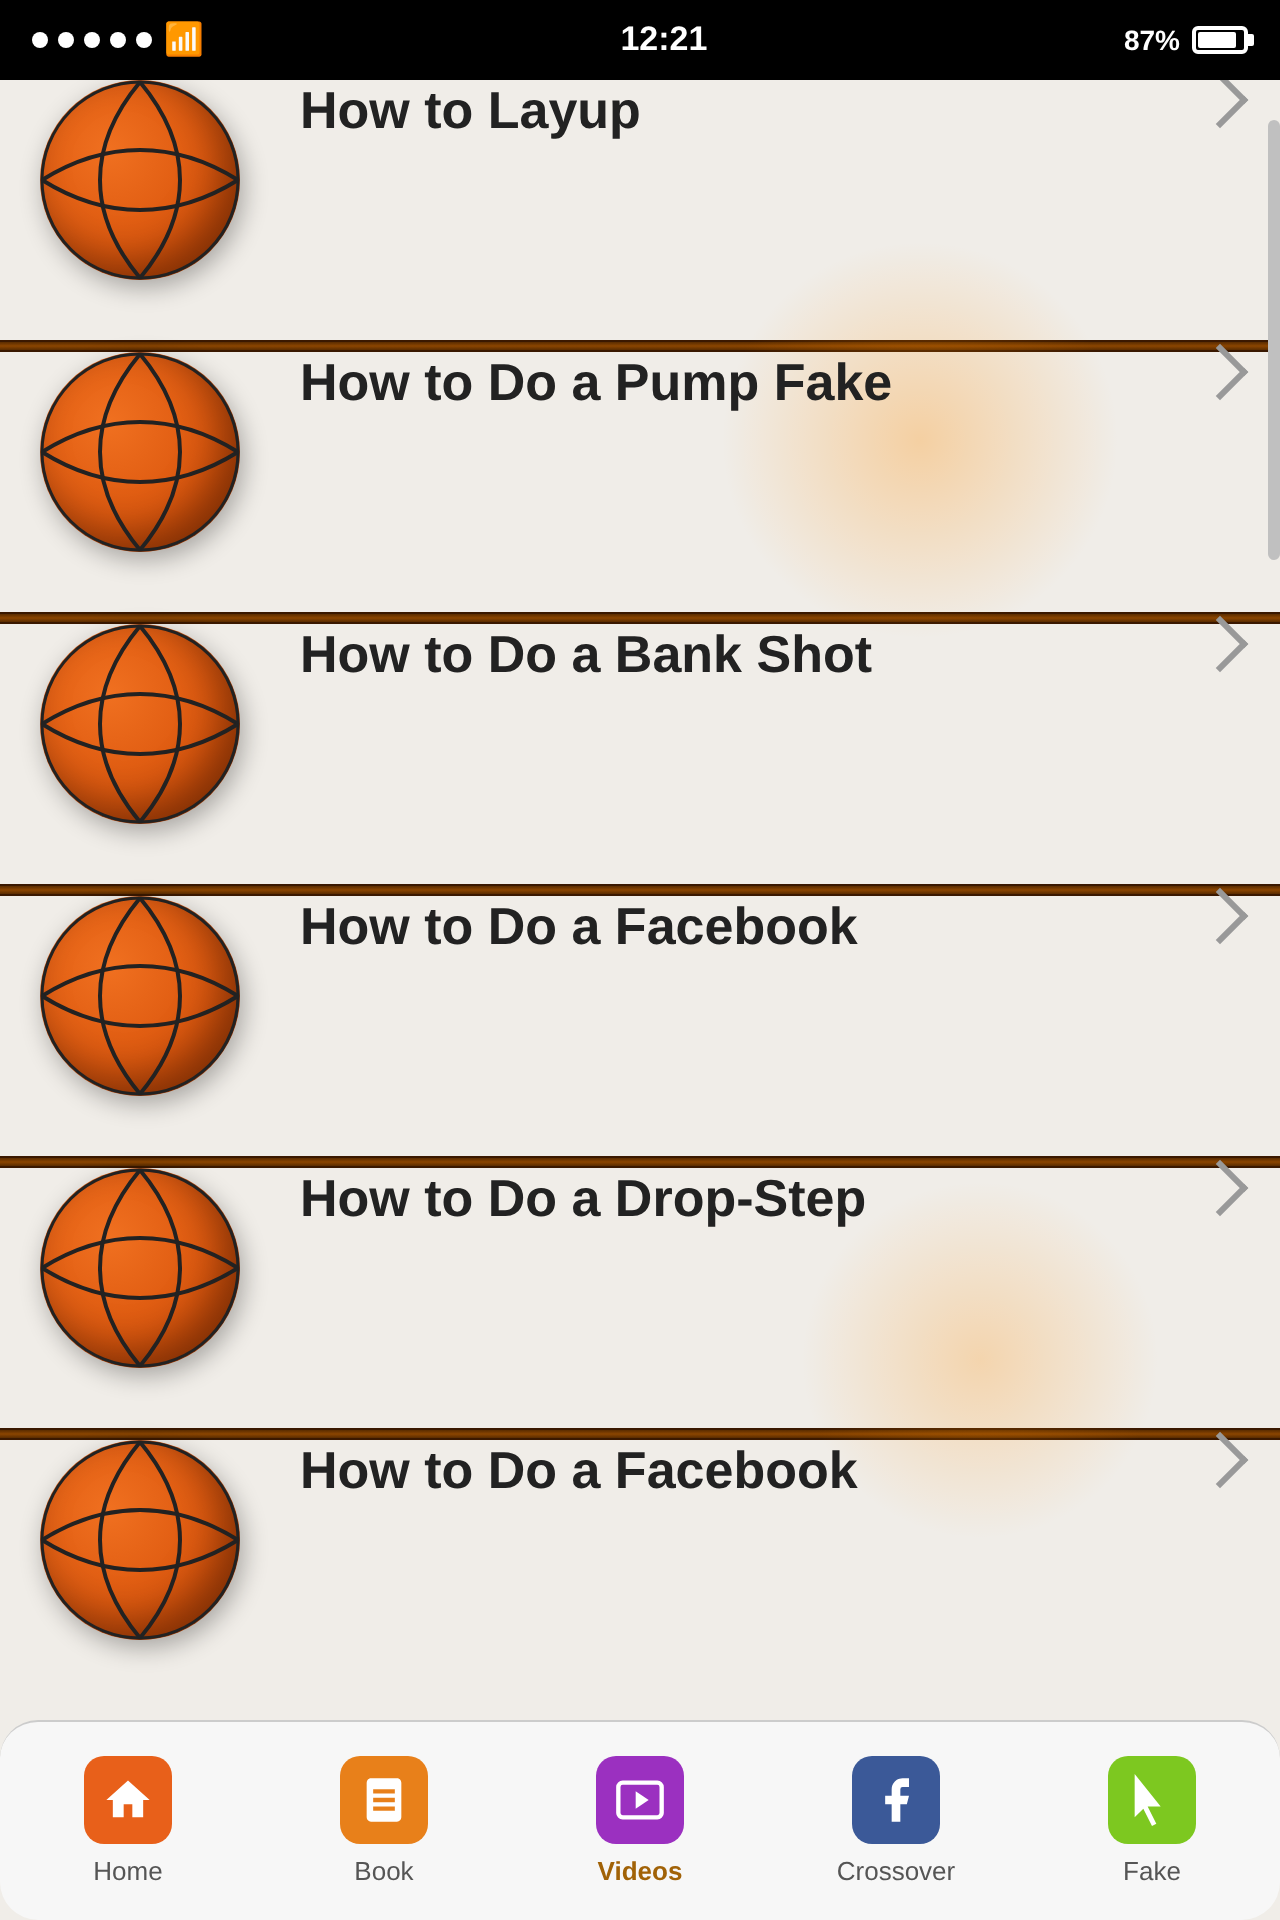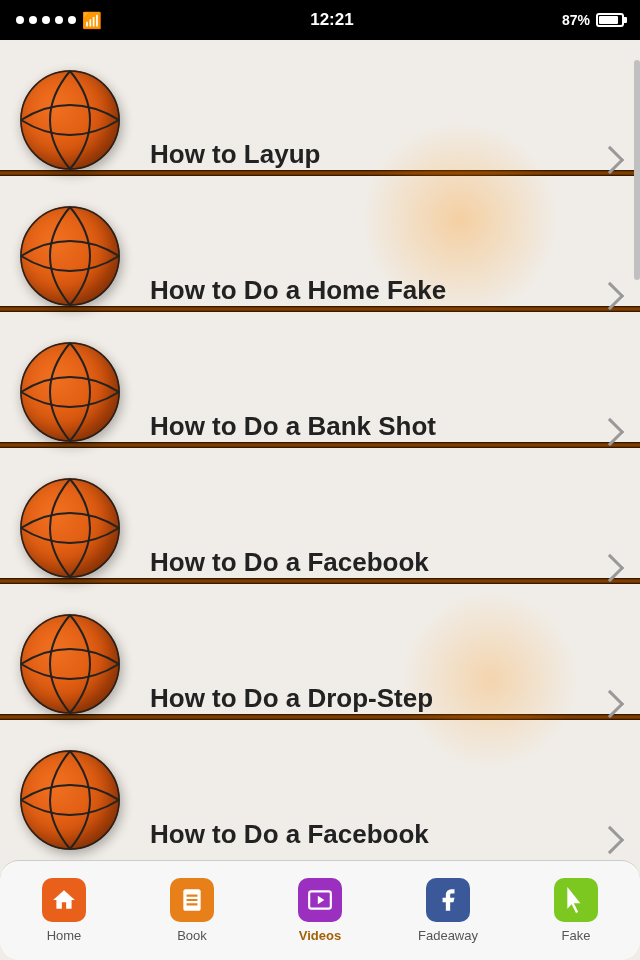--- a/index.html
+++ b/index.html
@@ -81,21 +81,21 @@
     }
     .bg-glow-2 {
       width: 180px; height: 180px;
       background: radial-gradient(circle, rgba(255,140,0,0.25) 0%, transparent 70%);
       top: 550px; right: 60px;
     }
 
     
     .list-item {
       display: flex;
-      align-items: flex-end;
+      align-items: flex-start;
       padding: 0 20px;
       height: 130px;
       background: transparent;
       position: relative;
       cursor: pointer;
     }
 
     .item-separator {
       width: 100%;
       height: 6px;
@@ -256,21 +256,21 @@
   <div class="list-item">
     <div class="basketball">
       <svg viewBox="0 0 100 100" xmlns="http://www.w3.org/2000/svg">
         <circle cx="50" cy="50" r="49" fill="none" stroke="#222" stroke-width="1.5"></circle>
         <path d="M50,1 Q70,25 70,50 Q70,75 50,99" fill="none" stroke="#222" stroke-width="2"></path>
         <path d="M50,1 Q30,25 30,50 Q30,75 50,99" fill="none" stroke="#222" stroke-width="2"></path>
         <path d="M1,50 Q25,35 50,35 Q75,35 99,50" fill="none" stroke="#222" stroke-width="2"></path>
         <path d="M1,50 Q25,65 50,65 Q75,65 99,50" fill="none" stroke="#222" stroke-width="2"></path>
       </svg>
     </div>
-    <span class="item-text">How to Do a Home Fake</span>
+    <span class="item-text">How to Do a Pump Fake</span>
     <div class="chevron"></div>
   </div>
 
   <div class="item-separator"></div>
 
   <div class="list-item">
     <div class="basketball">
       <svg viewBox="0 0 100 100" xmlns="http://www.w3.org/2000/svg">
         <circle cx="50" cy="50" r="49" fill="none" stroke="#222" stroke-width="1.5"></circle>
         <path d="M50,1 Q70,25 70,50 Q70,75 50,99" fill="none" stroke="#222" stroke-width="2"></path>
@@ -365,21 +365,21 @@
     </div>
     <span class="tab-label active">Videos</span>
   </div>
 
   <div class="tab-item">
     <div class="tab-icon facebook">
       <svg viewBox="0 0 24 24" xmlns="http://www.w3.org/2000/svg">
         <path d="M18 2h-3a5 5 0 0 0-5 5v3H7v4h3v8h4v-8h3l1-4h-4V7a1 1 0 0 1 1-1h3z"></path>
       </svg>
     </div>
-    <span class="tab-label">Fadeaway</span>
+    <span class="tab-label">Crossover</span>
   </div>
 
   <div class="tab-item">
     <div class="tab-icon more">
       <svg viewBox="0 0 24 24" xmlns="http://www.w3.org/2000/svg">
         <path d="M4 0 L4 20 L8 16 L12 24 L14 23 L10 15 L16 15 Z"></path>
       </svg>
     </div>
     <span class="tab-label">Fake</span>
   </div>

